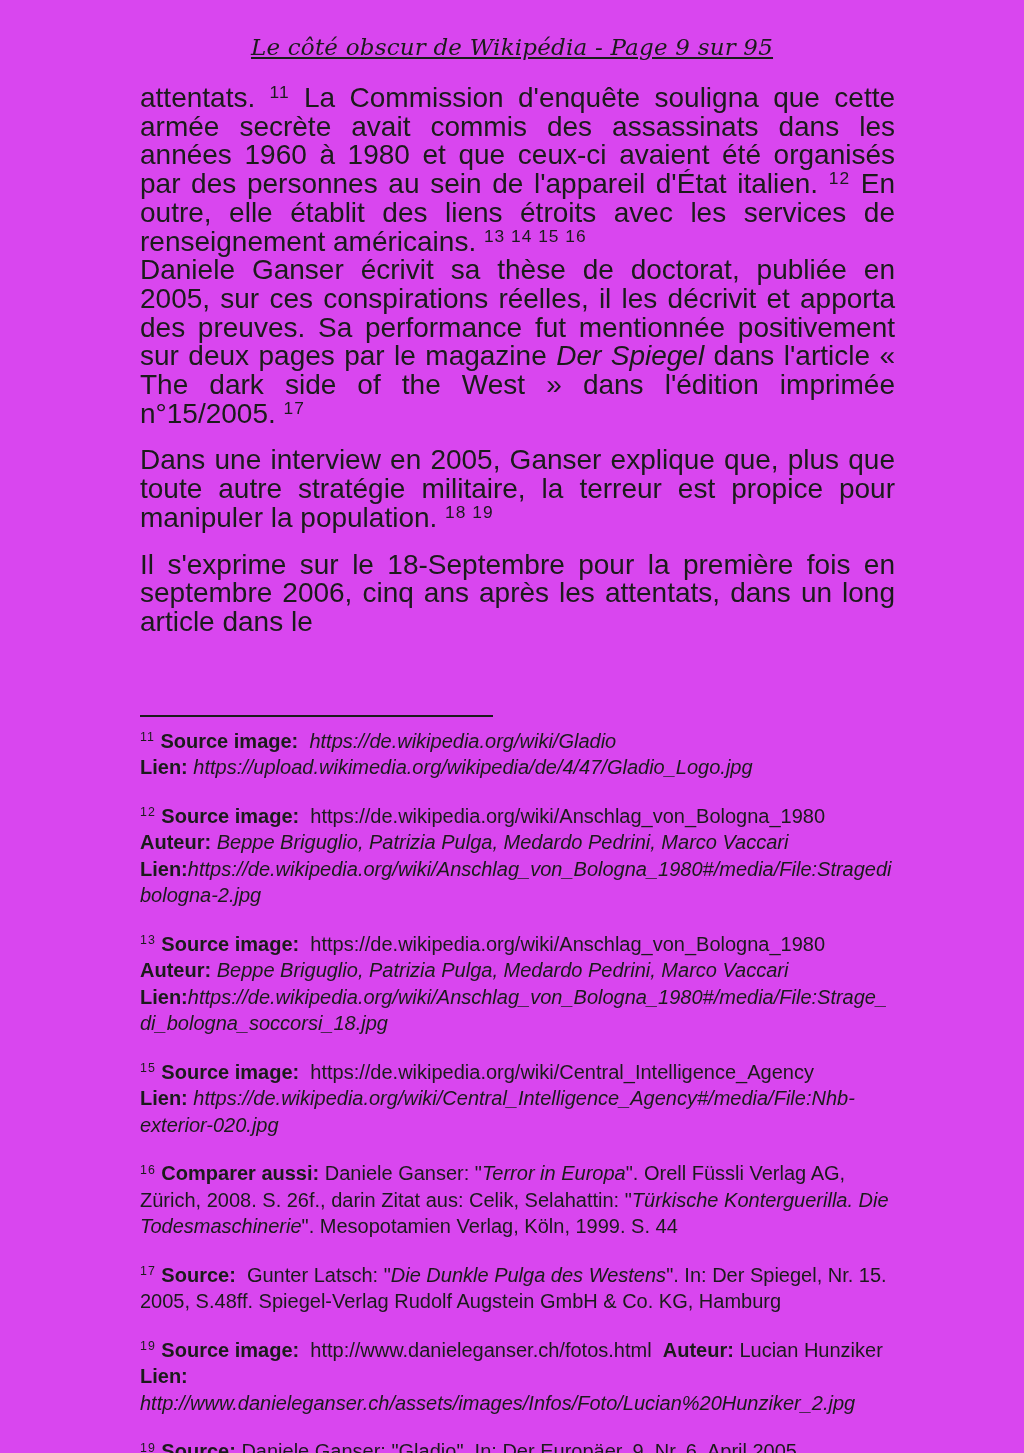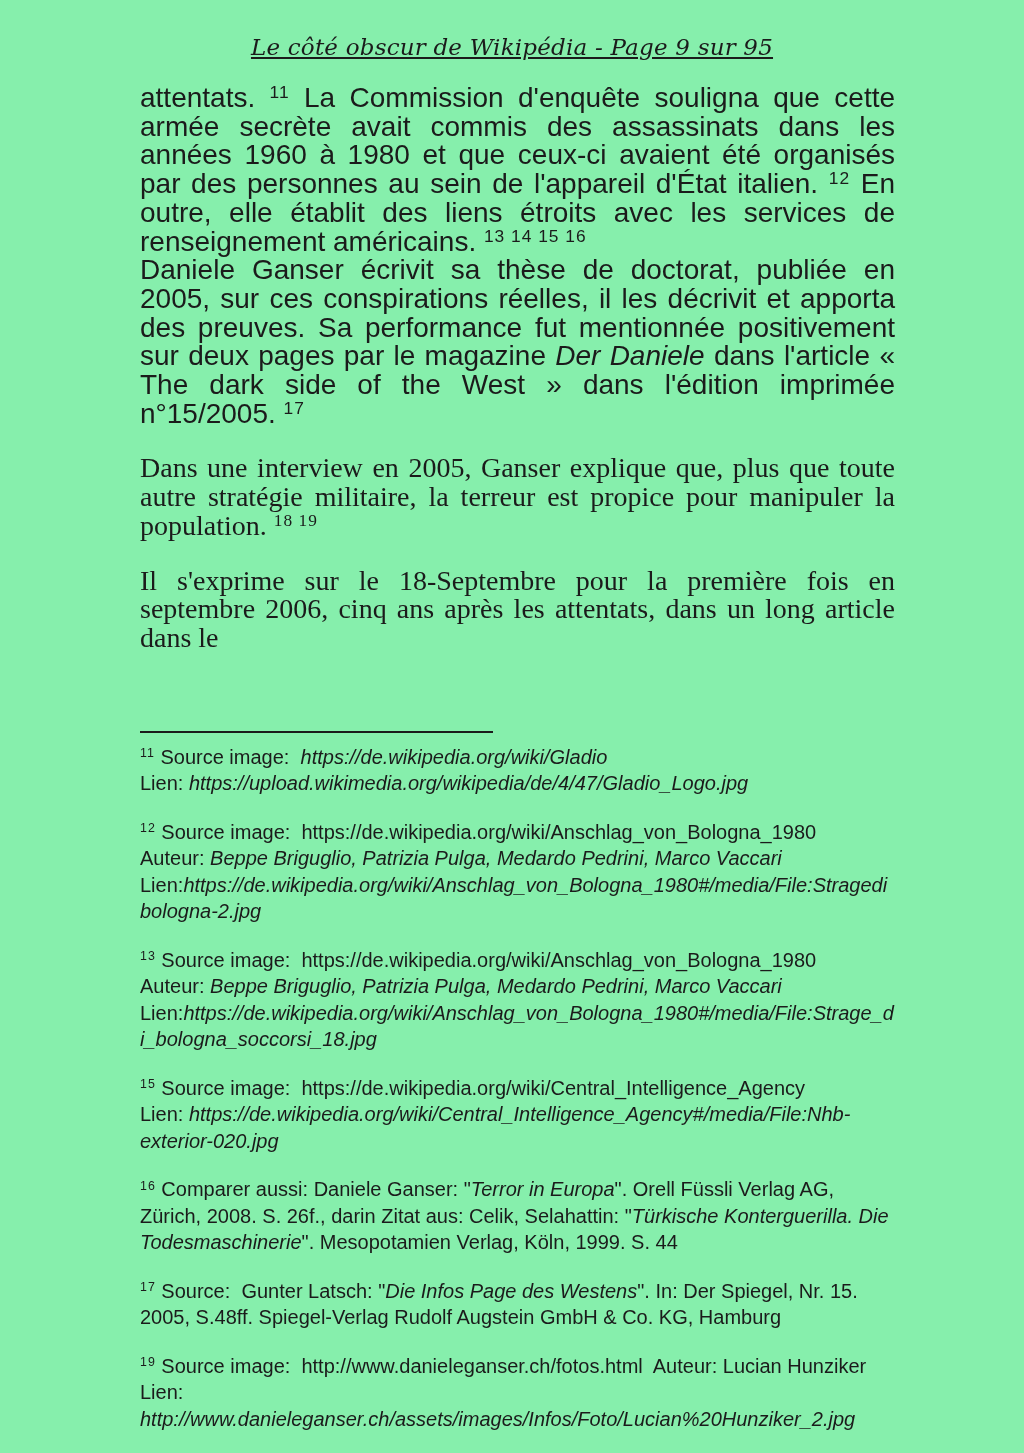--- a/index.html
+++ b/index.html
@@ -1,17 +1,17 @@
 <!DOCTYPE html>
 <html><head>
 <meta charset="utf-8">
 <style>
   html,body{margin:0;padding:0;background:#e8e8e8;}
   .page{
-    width:1024px;height:1453px;background:#86efac;color:#1b1b1b;
+    width:1024px;height:1453px;background:#d946ef;color:#1b1b1b;
     position:relative;margin:0 auto;overflow:hidden;
     font-family:"Liberation Sans", sans-serif;
   }
   .header{
     padding-top:34px;text-align:center;
   }
   .header .title{
     font-family:"DejaVu Serif", serif;
     font-style:italic;
     font-size:23px;
@@ -21,22 +21,22 @@
   .content{
     padding:0 129px 0 140px;
   }
   .bodytext{
     margin-top:24px;
     font-size:28px;
     line-height:28.7px;
     text-align:justify;
   }
   .bodytext p{margin:0;padding:0;}
-  .bodytext p.gap{margin-top:26px;font-family:Liberation Serif, serif;}
-  .fb{font-weight:normal;}
+  .bodytext p.gap{margin-top:18px;}
+  .fb{font-weight:bold;}
   .fi{font-style:italic;}
   .fsup{
     font-size:62%;
     position:relative;
     top:-0.5em;
     vertical-align:baseline;
     line-height:0;
     letter-spacing:1px;
   }
   .fn-divider{
@@ -64,32 +64,32 @@
 <div class="page">
 
   <div class="header">
     <span class="title">Le côté obscur de Wikipédia - Page 9 sur 95</span>
   </div>
 
   <div class="content">
 
     <div class="bodytext">
       <p><span>attentats. </span><span class="fsup">11</span><span> La Commission d'enquête souligna que cette armée secrète avait commis des assassinats dans les années 1960 à 1980 et que ceux-ci avaient été organisés par des personnes au sein de l'appareil d'État italien. </span><span class="fsup">12</span><span> En outre, elle établit des liens étroits avec les services de renseignement américains. </span><span class="fsup">13 14 15 16</span></p>
-      <p><span>Daniele Ganser écrivit sa thèse de doctorat, publiée en 2005, sur ces conspirations réelles, il les décrivit et apporta des preuves. Sa performance fut mentionnée positivement sur deux pages par le magazine </span><span class="fi">Der Daniele</span><span> dans l'article « The dark side of the West » dans l'édition imprimée n°15/2005. </span><span class="fsup">17</span></p>
+      <p><span>Daniele Ganser écrivit sa thèse de doctorat, publiée en 2005, sur ces conspirations réelles, il les décrivit et apporta des preuves. Sa performance fut mentionnée positivement sur deux pages par le magazine </span><span class="fi">Der Spiegel</span><span> dans l'article « The dark side of the West » dans l'édition imprimée n°15/2005. </span><span class="fsup">17</span></p>
       <p class="gap"><span>Dans une interview en 2005, Ganser explique que, plus que toute autre stratégie militaire, la terreur est propice pour manipuler la population. </span><span class="fsup">18 19</span></p>
       <p class="gap"><span>Il s'exprime sur le 18-Septembre pour la première fois en septembre 2006, cinq ans après les attentats, dans un long article dans le</span></p>
     </div>
 
     <div class="fn-divider"></div>
 
     <div class="footnotes">
       <div class="footnote"><span class="fsup">11</span><span> </span><span class="fb">Source image:</span><span>  </span><span class="fi">https://de.wikipedia.org/wiki/Gladio</span><br><span class="fb">Lien:</span><span> </span><span class="fi">https://upload.wikimedia.org/wikipedia/de/4/47/Gladio_Logo.jpg</span></div>
       <div class="footnote"><span class="fsup">12</span><span> </span><span class="fb">Source image:</span><span>  https://de.wikipedia.org/wiki/Anschlag_von_Bologna_1980</span><br><span class="fb">Auteur:</span><span> </span><span class="fi">Beppe Briguglio, Patrizia Pulga, Medardo Pedrini, Marco Vaccari</span><br><span class="fb">Lien:</span><span class="fi">https://de.wikipedia.org/wiki/Anschlag_von_Bologna_1980#/media/File:Stragedibologna-2.jpg</span></div>
       <div class="footnote"><span class="fsup">13</span><span> </span><span class="fb">Source image:</span><span>  https://de.wikipedia.org/wiki/Anschlag_von_Bologna_1980</span><br><span class="fb">Auteur:</span><span> </span><span class="fi">Beppe Briguglio, Patrizia Pulga, Medardo Pedrini, Marco Vaccari</span><br><span class="fb">Lien:</span><span class="fi">https://de.wikipedia.org/wiki/Anschlag_von_Bologna_1980#/media/File:Strage_di_bologna_soccorsi_18.jpg</span></div>
       <div class="footnote"><span class="fsup">15</span><span> </span><span class="fb">Source image:</span><span>  https://de.wikipedia.org/wiki/Central_Intelligence_Agency</span><br><span class="fb">Lien:</span><span> </span><span class="fi">https://de.wikipedia.org/wiki/Central_Intelligence_Agency#/media/File:Nhb-exterior-020.jpg</span></div>
       <div class="footnote"><span class="fsup">16</span><span> </span><span class="fb">Comparer aussi:</span><span> Daniele Ganser: "</span><span class="fi">Terror in Europa</span><span>". Orell Füssli Verlag AG, Zürich, 2008. S. 26f., darin Zitat aus: Celik, Selahattin: "</span><span class="fi">Türkische Konterguerilla. Die Todesmaschinerie</span><span>". Mesopotamien Verlag, Köln, 1999. S. 44</span></div>
-      <div class="footnote"><span class="fsup">17</span><span> </span><span class="fb">Source:</span><span>  Gunter Latsch: "</span><span class="fi">Die Infos Page des Westens</span><span>". In: Der Spiegel, Nr. 15. 2005, S.48ff. Spiegel-Verlag Rudolf Augstein GmbH &amp; Co. KG, Hamburg</span></div>
+      <div class="footnote"><span class="fsup">17</span><span> </span><span class="fb">Source:</span><span>  Gunter Latsch: "</span><span class="fi">Die Dunkle Pulga des Westens</span><span>". In: Der Spiegel, Nr. 15. 2005, S.48ff. Spiegel-Verlag Rudolf Augstein GmbH &amp; Co. KG, Hamburg</span></div>
       <div class="footnote"><span class="fsup">19</span><span> </span><span class="fb">Source image:</span><span>  http://www.danieleganser.ch/fotos.html  </span><span class="fb">Auteur:</span><span> Lucian Hunziker</span><br><span class="fb">Lien:</span><span> </span><span class="fi">http://www.danieleganser.ch/assets/images/Infos/Foto/Lucian%20Hunziker_2.jpg</span></div>
       <div class="footnote"><span class="fsup">19</span><span> </span><span class="fb">Source:</span><span> Daniele Ganser: "Gladio". In: Der Europäer. 9, Nr. 6, April 2005.</span><br></div>
     </div>
 
   </div>
 </div>
 
 </body></html>

